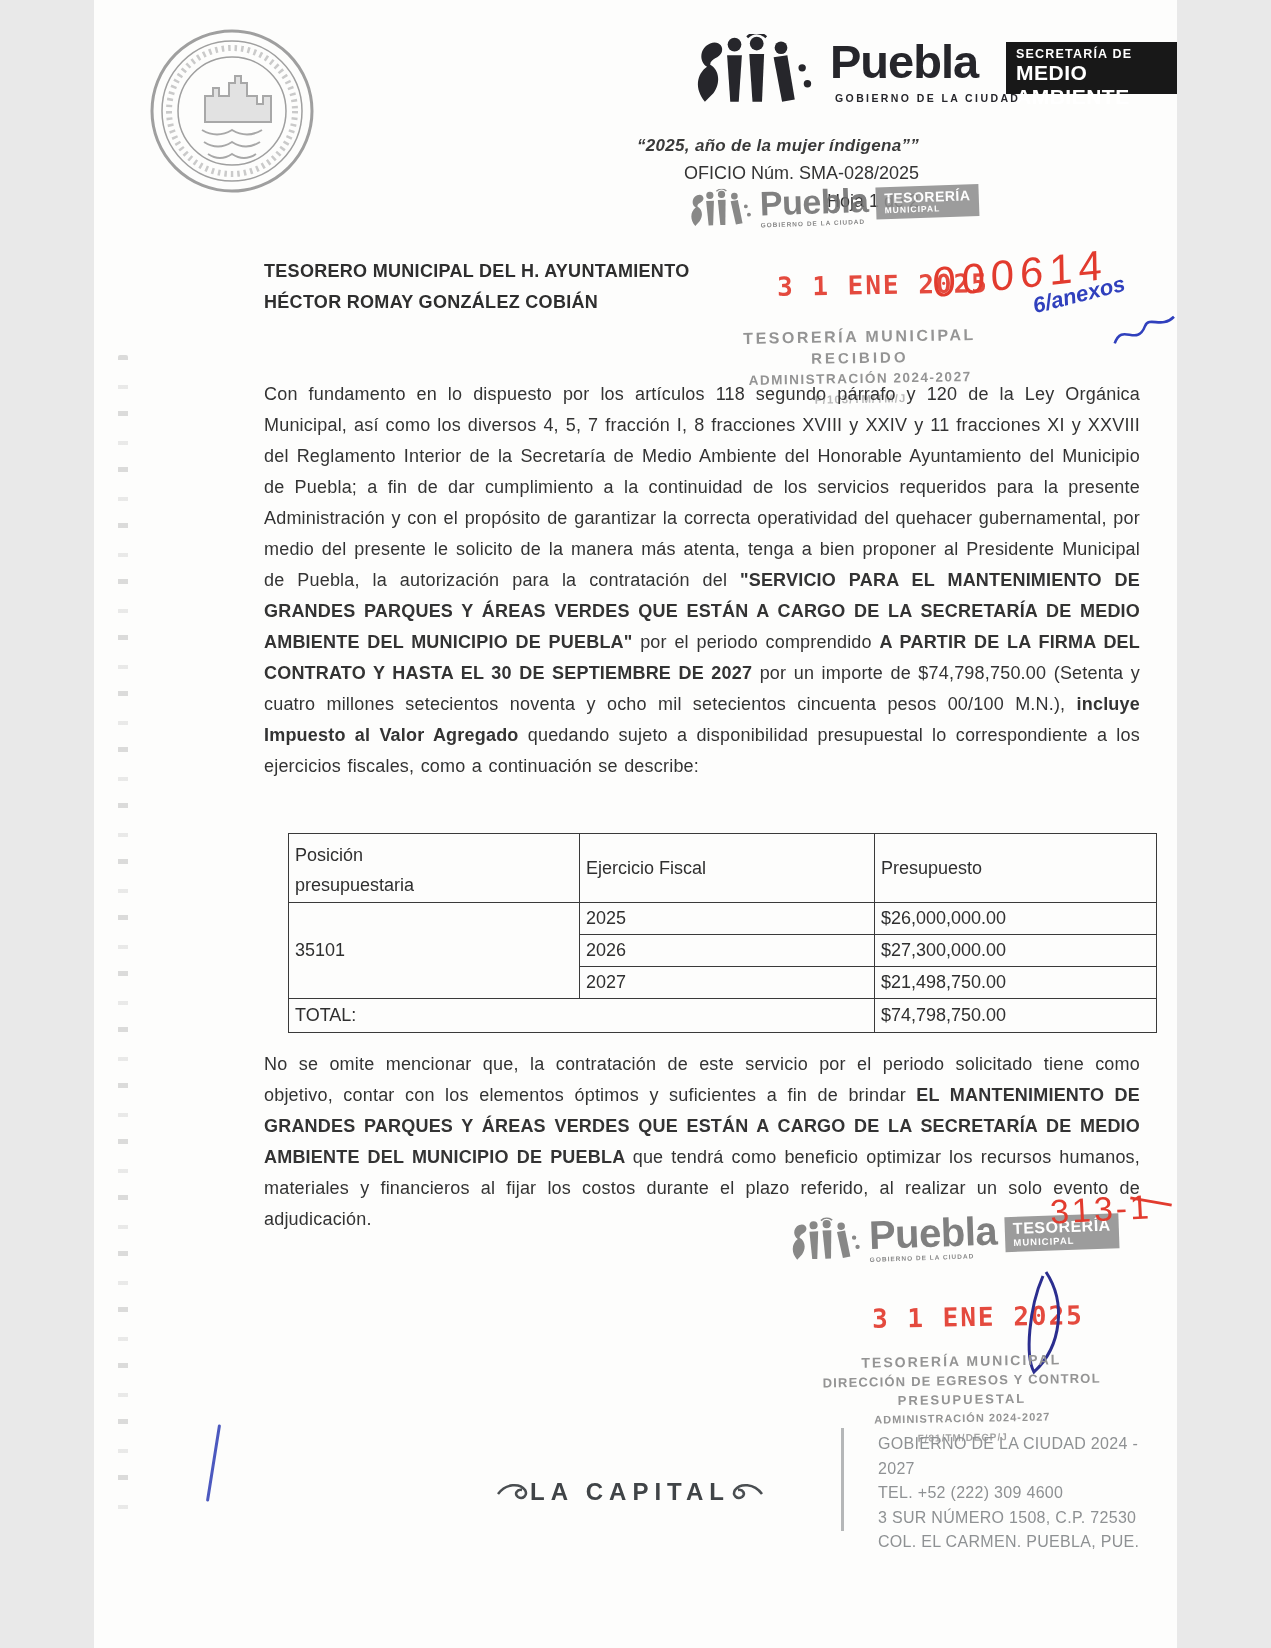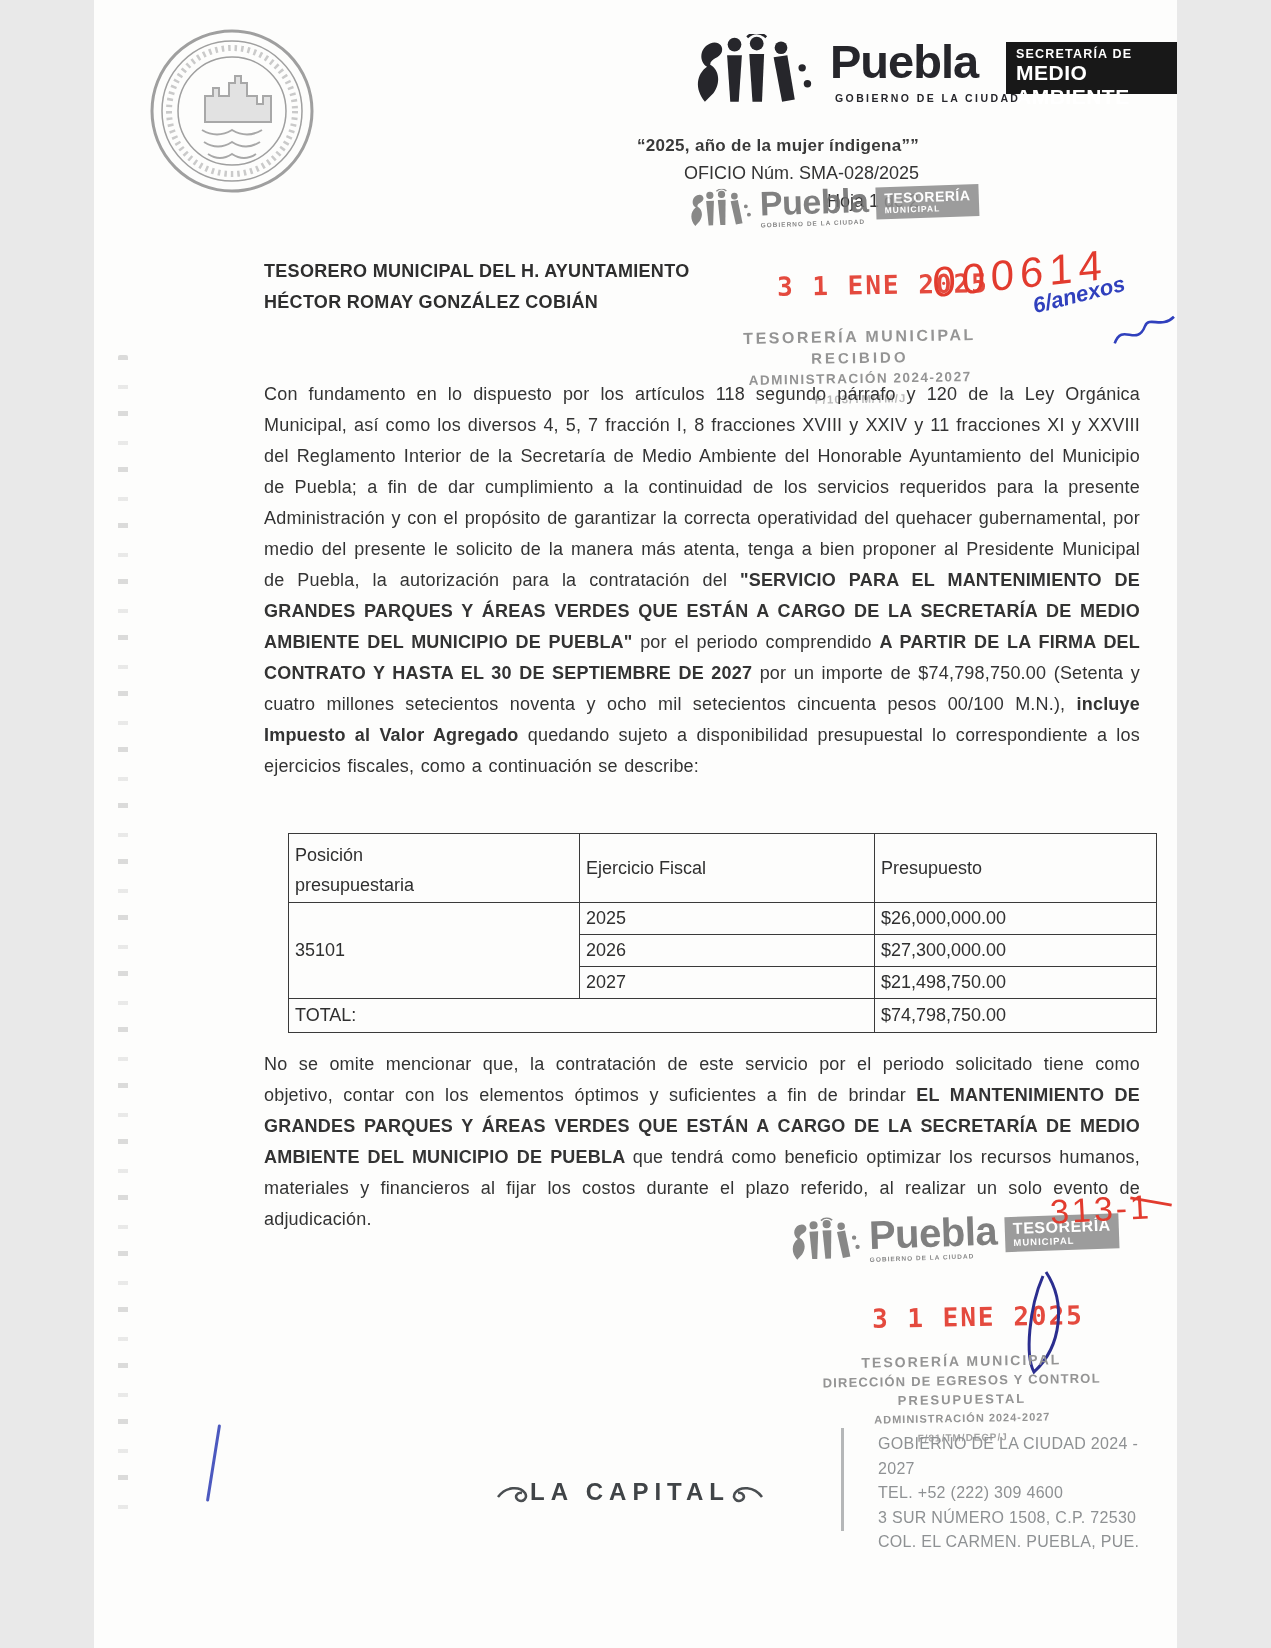--- a/index.html
+++ b/index.html
@@ -10,21 +10,21 @@
   
   .coat { position:absolute; left:50px; top:26px; opacity:.85; }
   .hdr-icon { position:absolute; left:598px; top:34px; color:#26262b; }
   .brand-word { position:absolute; left:736px; top:34px; font-size:47px; font-weight:800; letter-spacing:-1px; color:#26262b; }
   .brand-sub { position:absolute; left:741px; top:92px; font-size:10.5px; font-weight:bold; letter-spacing:2.4px; color:#26262b; }
   .dept-box { position:absolute; left:912px; top:42px; width:206px; height:52px; background:#181818; color:#fff; padding:5px 10px; }
   .dept-box .l1 { font-size:12.5px; font-weight:bold; letter-spacing:1.2px; }
   .dept-box .l2 { font-size:21px; font-weight:800; letter-spacing:.5px; }
 
   .meta { position:absolute; right:258px; top:136px; text-align:right; }
-  .meta .quote { font-weight:bold; font-size:17px; color:#3a3a3a; letter-spacing:.3px; }
+  .meta .quote { font-style:italic; font-weight:bold; font-size:17px; color:#3a3a3a; letter-spacing:.3px; }
   .meta .oficio { font-size:18px; margin-top:7px; color:#333; }
   .meta .hoja { font-size:18px; margin-top:7px; color:#333; }
 
   
   .logo-stamp { position:absolute; display:flex; align-items:center; gap:8px; opacity:.88; }
   .logo-stamp .wordcol { display:flex; flex-direction:column; line-height:1; }
   .logo-stamp .word { font-weight:800; color:#6f6f6f; letter-spacing:-.5px; }
   .logo-stamp .wordsub { font-size:6.5px; font-weight:bold; letter-spacing:1px; color:#787878; margin-top:2px; }
   .logo-stamp .graybox { background:#8f8f8f; color:#fff; padding:4px 8px; line-height:1.05; }
   .logo-stamp .graybox .g1 { font-weight:800; letter-spacing:.5px; }
@@ -78,21 +78,21 @@
   .budget-table thead tr { height:64px; }
   .budget-table tbody tr { height:32px; }
   .budget-table tr.total-row { height:34px; }
   .th-narrow { display:block; max-width:150px; line-height:30px; }
   .pos-cell { vertical-align:middle; }
   .amount { padding-left:4px; }
   .total-label { text-align:right; padding-right:10px; }
 
   
   .slogan { position:absolute; left:380px; top:1478px; width:312px; text-align:center; color:#404447; }
-  .slogan-top { display:flex; align-items:flex-end; justify-content:center; }
+  .slogan-top { display:flex; align-items:center; justify-content:center; }
   .slogan-top .txt { font-size:24px; font-weight:bold; letter-spacing:6px; }
   .flourish { color:#4a4e51; }
   .slogan-bottom { font-size:44px; font-weight:800; letter-spacing:2px; color:#43474a; text-shadow:1px 1px 0 #b9bcbe; margin-top:2px; }
   .footer-divider { position:absolute; left:747px; top:1428px; width:2.5px; height:103px; background:#b5b7b8; }
   .address { position:absolute; left:784px; top:1432px; font-size:16px; font-weight:normal; color:#8e9193; line-height:24.5px; letter-spacing:.3px; }
 
   
   .scan-strip { position:absolute; left:24px; top:355px; width:10px; height:1170px; opacity:.8; border-radius:2px;
     background:repeating-linear-gradient(180deg, rgba(100,100,100,.28) 0 5px, transparent 5px 30px, rgba(100,100,100,.16) 30px 34px, transparent 34px 56px); }
   .pen-mark { position:absolute; left:118px; top:1424px; width:3px; height:78px; background:#3847b8; transform:rotate(9deg); border-radius:2px; opacity:.9; }

